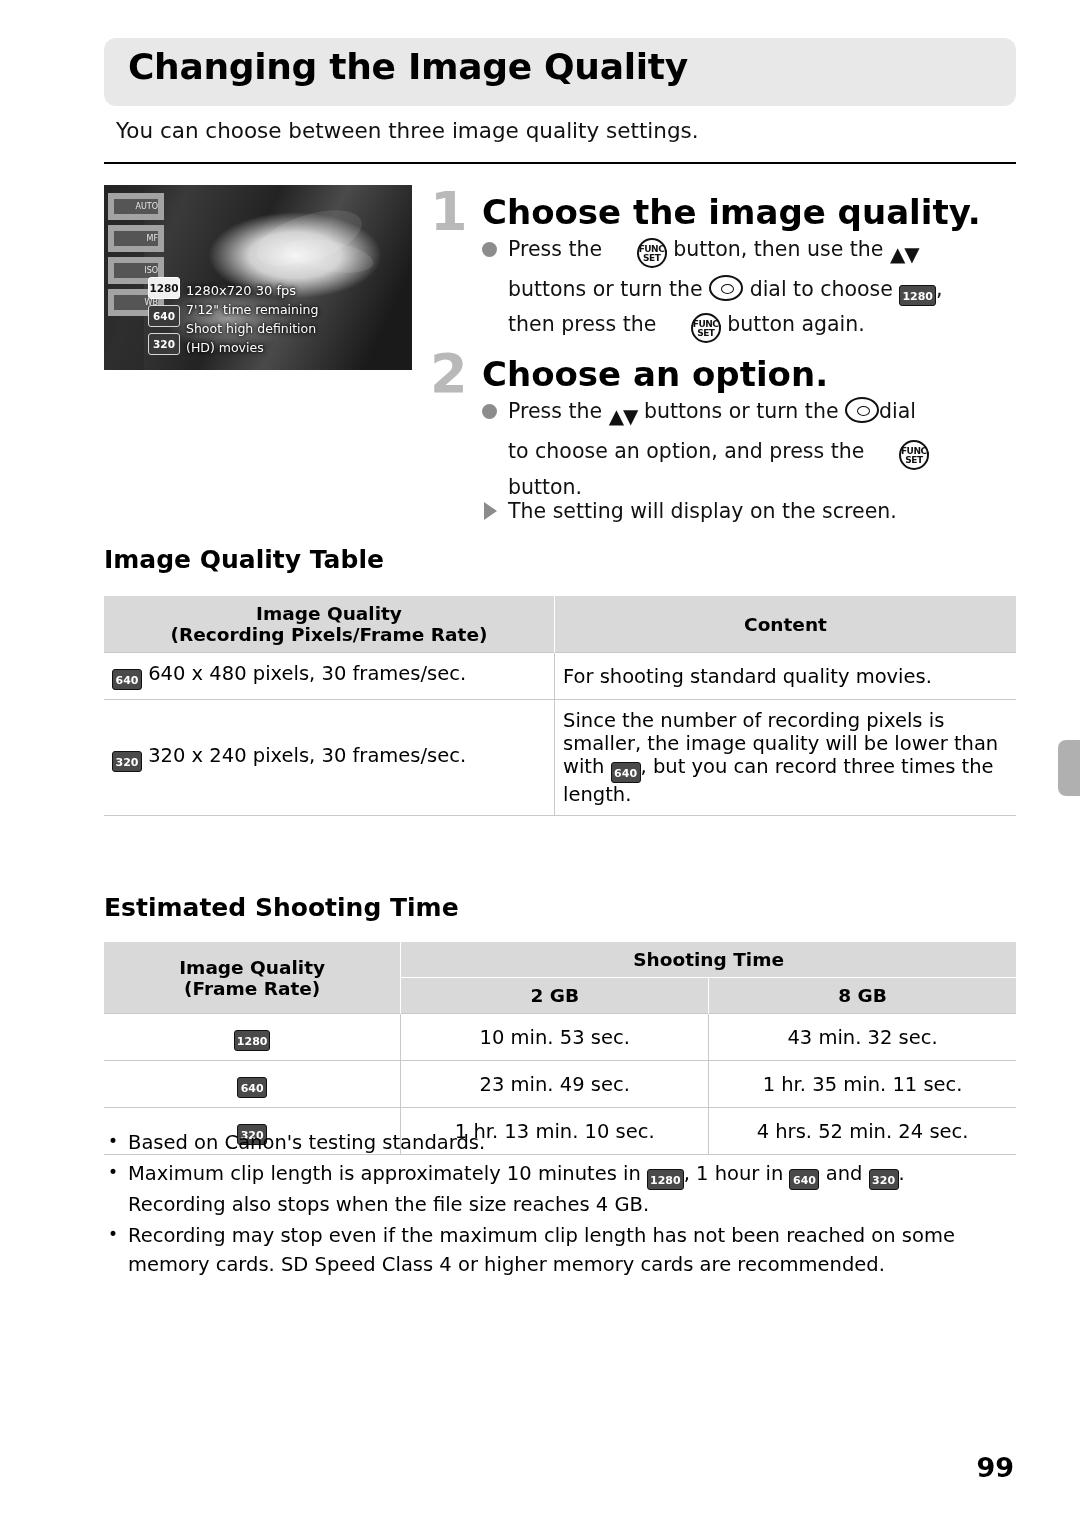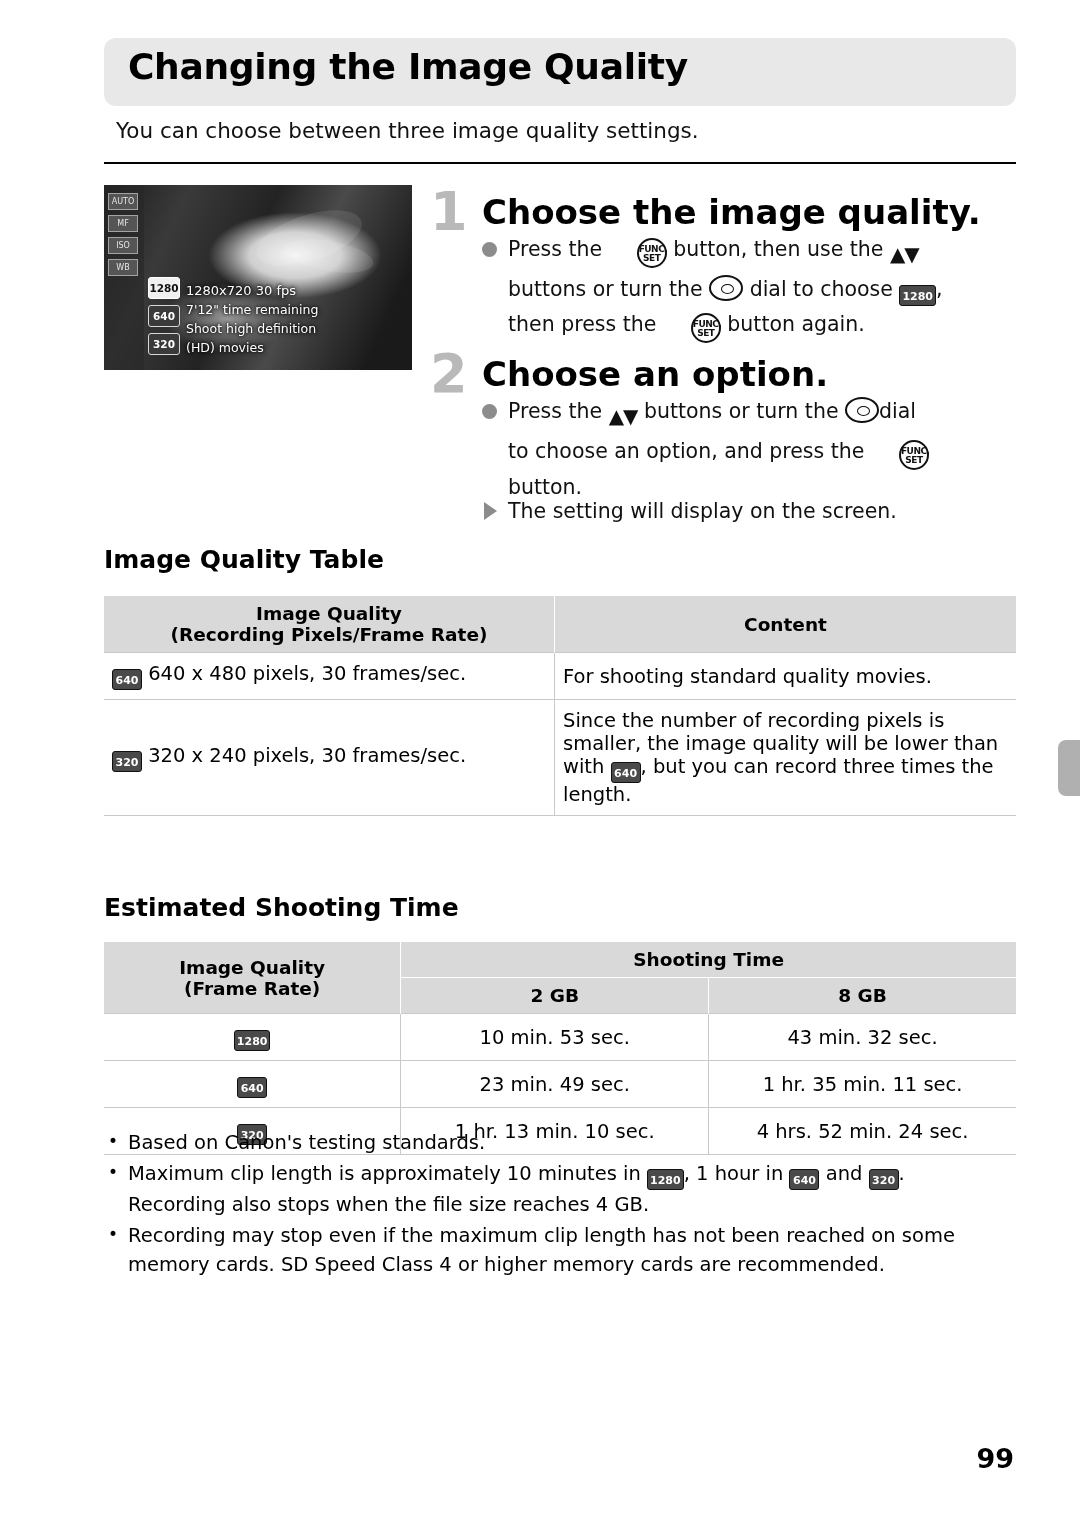--- a/index.html
+++ b/index.html
@@ -91,26 +91,27 @@
     position: absolute;
     left: 4px; top: 8px;
     width: 32px;
     display: flex;
     flex-direction: column;
     gap: 5px;
   }
   .sideicon {
     width: 28px; height: 15px;
     background: #555;
-    border: 1px solid #a3a3a3;
+    border: 6px solid #a3a3a3;
     color: #e6e6e6;
     font-size: 8px;
     line-height: 15px;
-    text-align: center;
+    text-align: right;
     font-family: "DejaVu Sans", sans-serif;
+    padding-left: 16px;
   }
   .qcol {
     position: absolute;
     left: 44px;
     top: 92px;
     display: flex;
     flex-direction: column;
     gap: 6px;
   }
   .qbadge {
@@ -288,21 +289,21 @@
     content: "•";
     position: absolute;
     left: 4px;
     top: -1px;
     font-size: 17px;
   }
 
   .pagenum {
     position: absolute;
     right: 66px;
-    bottom: 47px;
+    bottom: 38px;
     font-size: 27px;
     font-weight: bold;
   }
   .tab-marker {
     position: absolute;
     right: 0;
     top: 740px;
     width: 22px;
     height: 56px;
     background: #b0b0b0;

